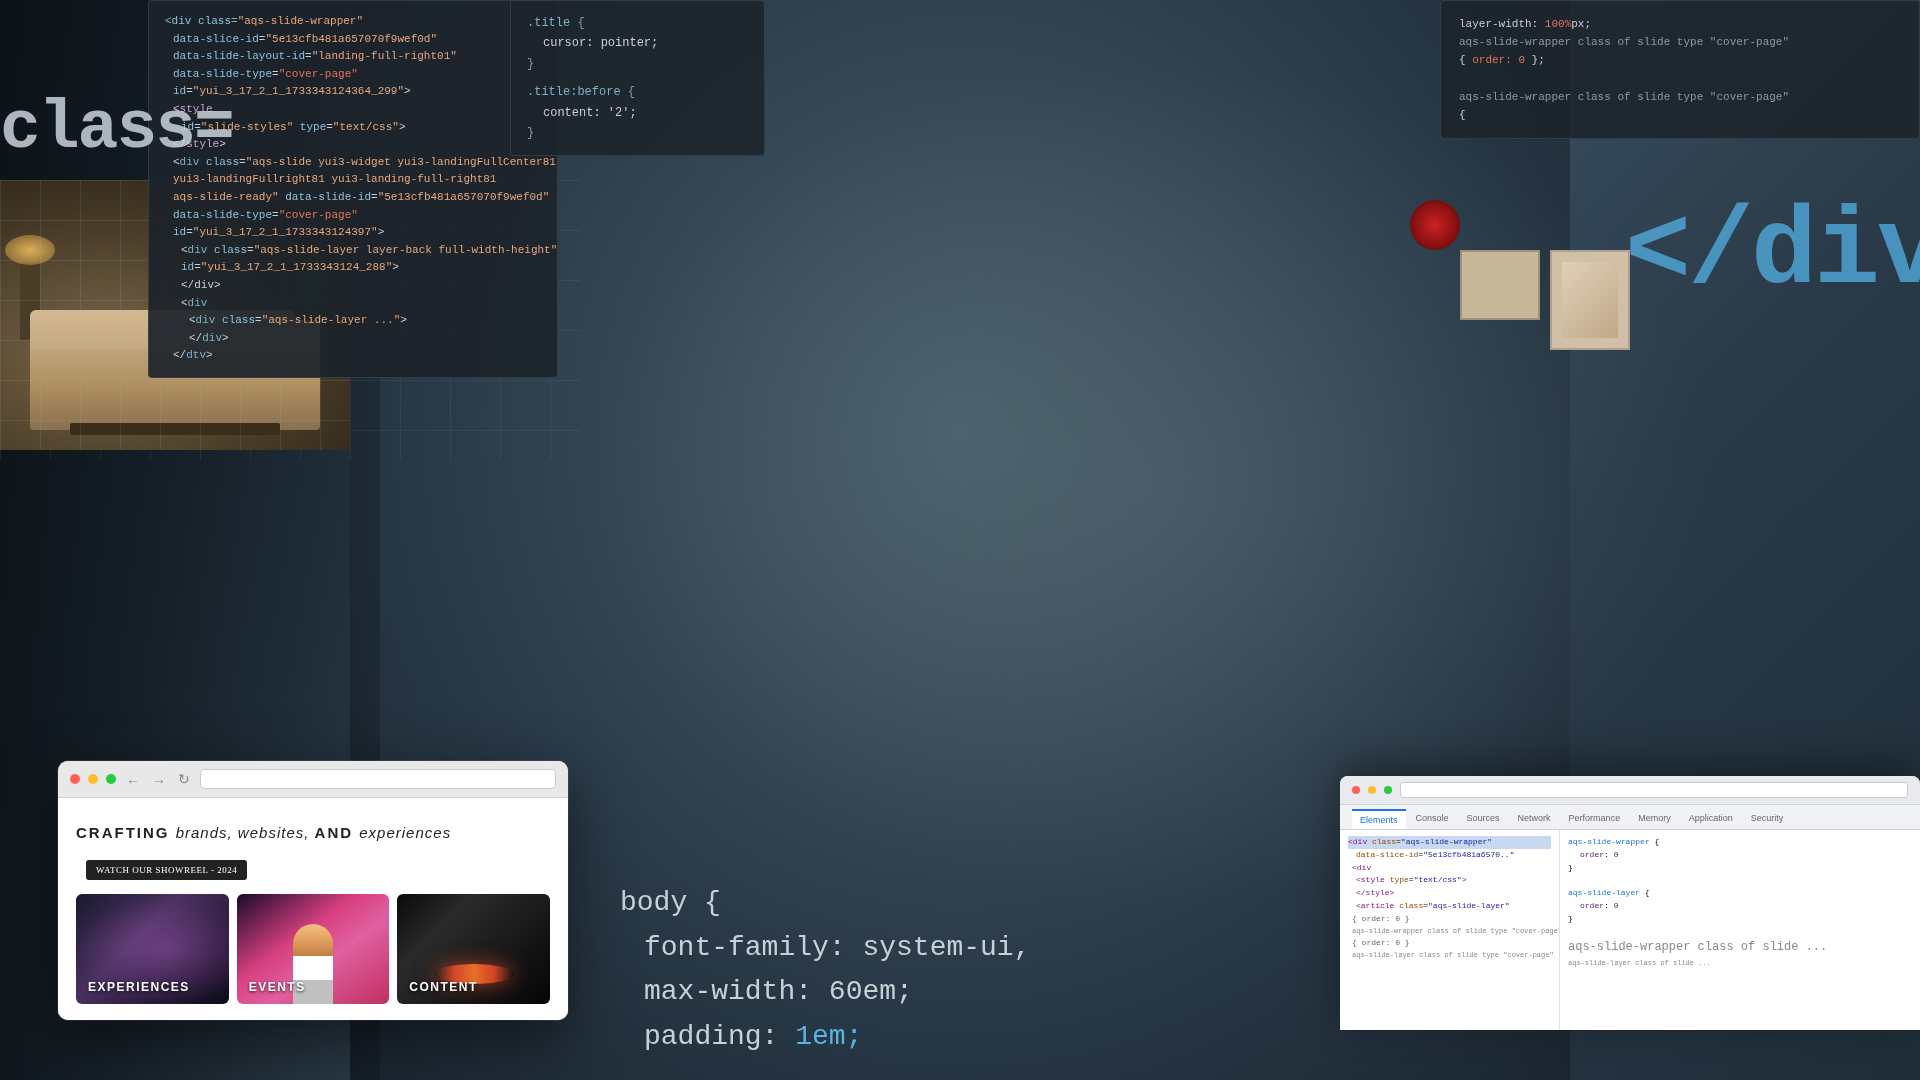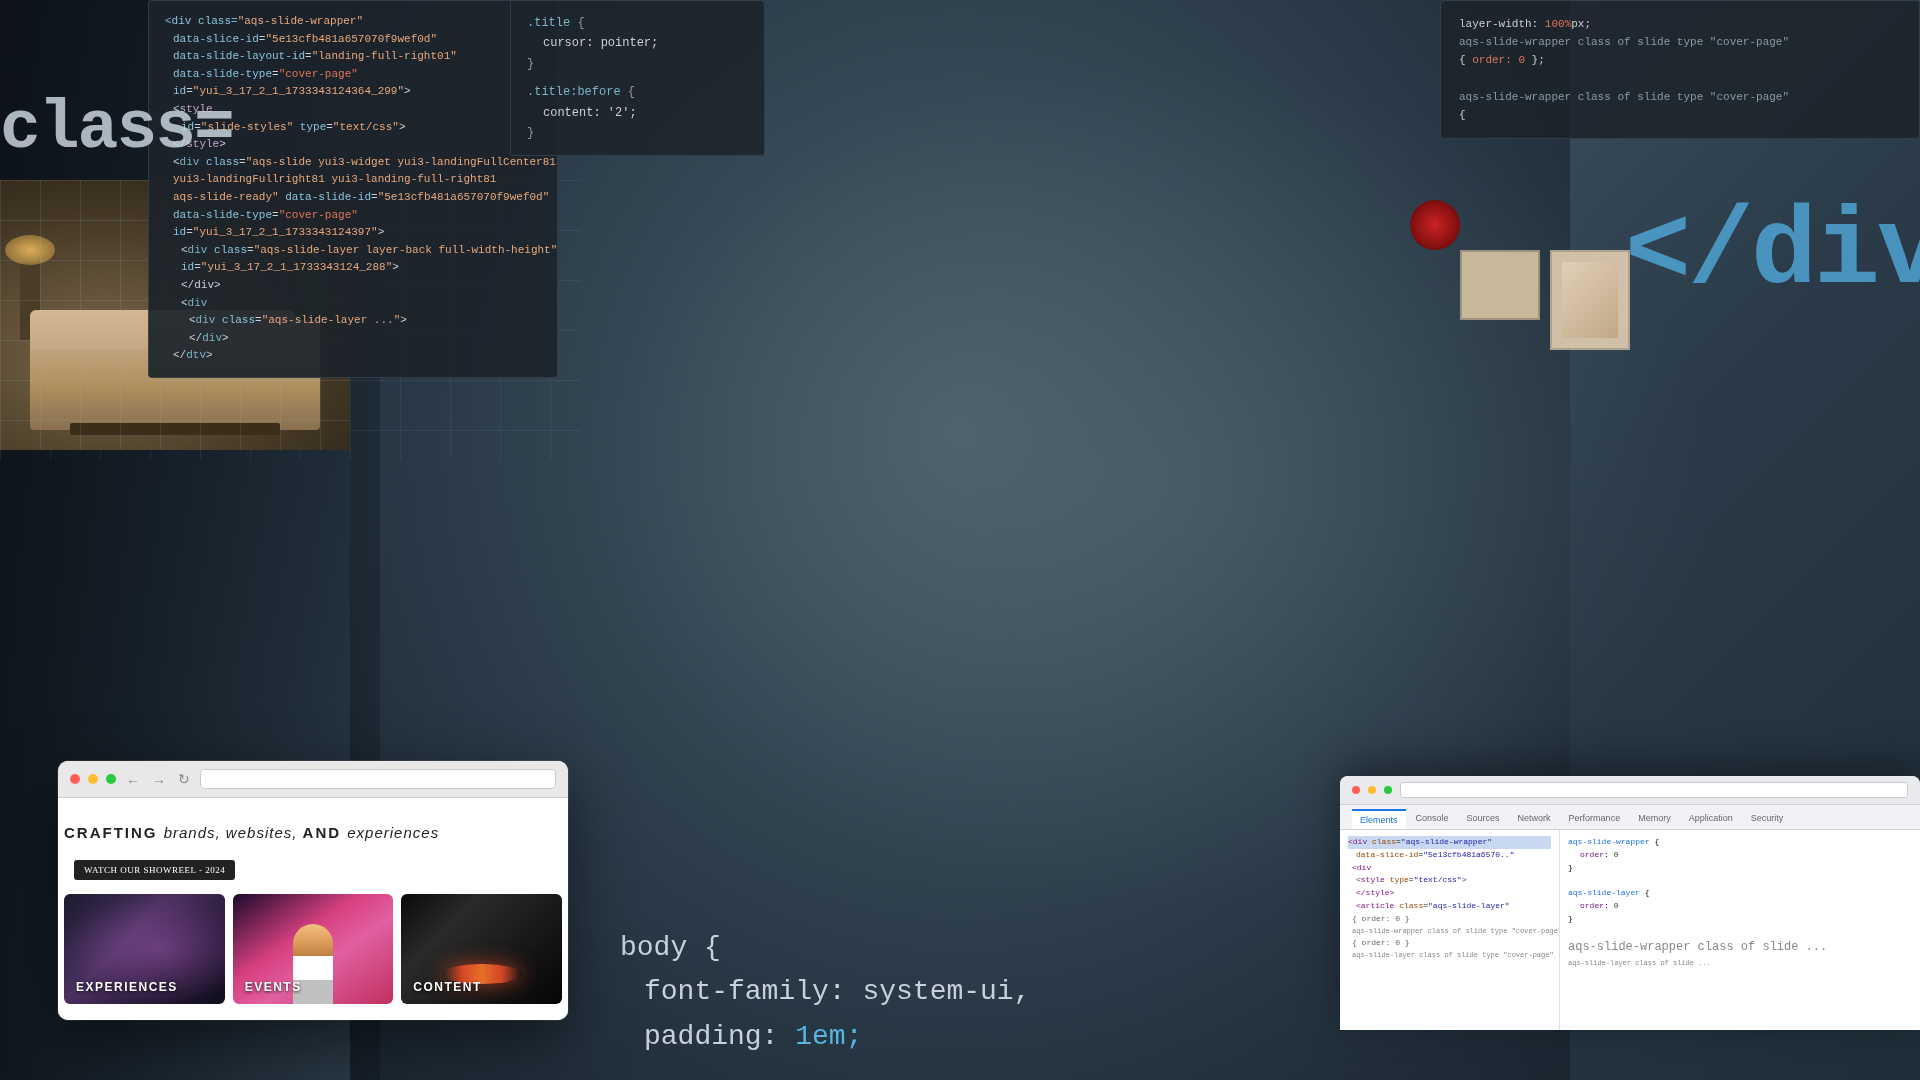--- a/index.html
+++ b/index.html
@@ -290,21 +290,21 @@
       background: #fff;
       border: 1px solid #ccc;
       border-radius: 4px;
       padding: 3px 8px;
       font-size: 11px;
       color: #666;
     }
 
     .browser-content {
       background: #fff;
-      padding: 24px 6px 16px;
+      padding: 24px 18px 16px;
     }
 
     .site-headline {
       font-family: Arial, sans-serif;
       font-size: 15px;
       font-weight: 400;
       letter-spacing: 1px;
       color: #222;
       margin-bottom: 16px;
       line-height: 1.5;
@@ -740,20 +740,23 @@
         <span class="site-card-label">CONTENT</span>
       </div>
     </div>
   </div>
 </div>
 
 <div class="code-bottom-center">
   <div style="color:#c8d0d8;">body {</div>
   <div style="padding-left:24px;">
     <span class="prop">font-family: </span><span class="val-normal">system-ui,</span>
+  </div>
+  <div style="padding-left:24px;">
+    <span class="prop">max-width: </span><span class="val-normal">60em;</span>
   </div>
   <div style="padding-left:24px;">
     <span class="prop">padding: </span><span class="val-blue">1em;</span>
   </div>
 </div>
 
 <div class="devtools-panel">
   <div class="devtools-header">
     <span class="devtools-dot red"></span>
     <span class="devtools-dot yellow"></span>

